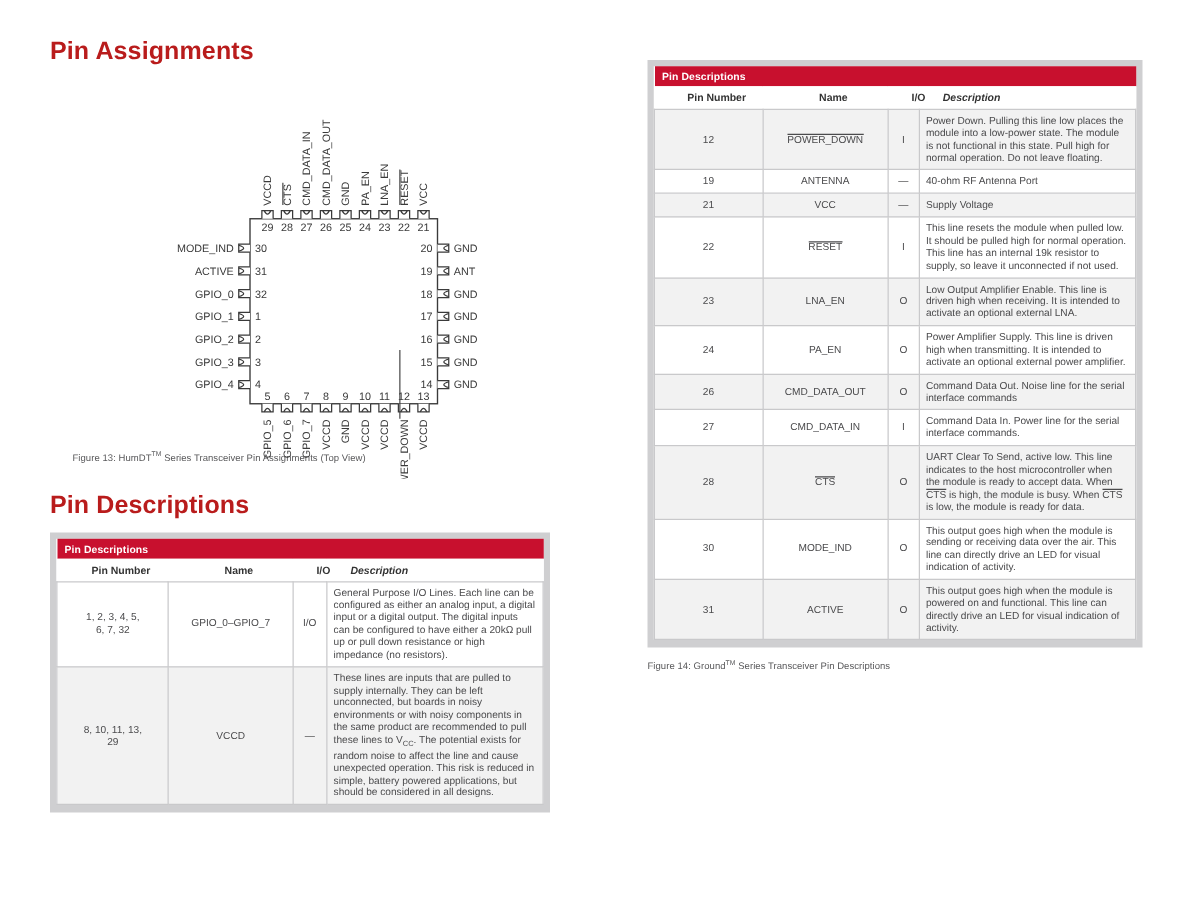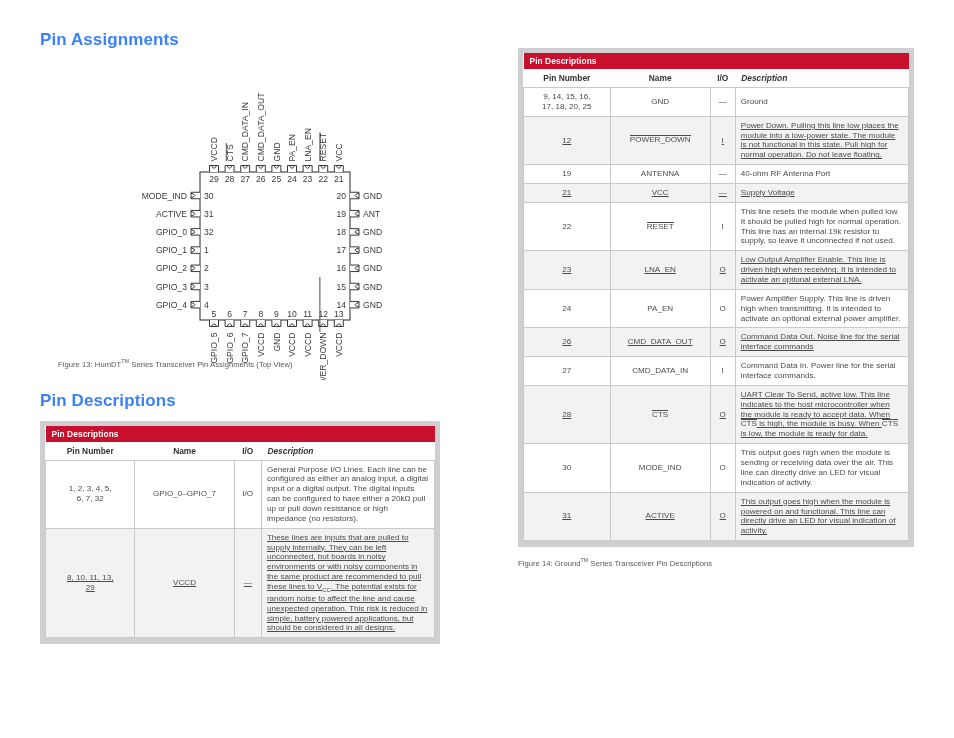--- a/index.html
+++ b/index.html
@@ -13,22 +13,22 @@
     overflow:hidden;
   }
 
   
   .page { position:absolute; top:0; left:0; width:954px; height:738px; }
   .col-left  { position:absolute; left:40px;  top:30px; width:400px; }
   .col-right { position:absolute; left:518px; top:30px; width:396px; }
 
   
   h2.sect {
-    color:#3b82f6;
-    font-size:17px;
+    color:#b91c1c;
+    font-size:20px;
     font-weight:bold;
     margin:0;
     letter-spacing:0.1px;
   }
 
   
   .caption {
     font-size:7.6px;
     color:#58585a;
     text-align:left;
@@ -56,33 +56,33 @@
     font-size:8.3px;
     padding:3px 6px 3px 6px;
     border:none;
     letter-spacing:0.1px;
   }
   table.pd .colhead td {
     background:#ffffff;
     color:#333333;
     font-weight:bold;
     font-size:8.4px;
-    padding:4px 6px 4px 6px;
+    padding:4px 6px 4px 19px;
     border:none;
     text-align:center;
   }
   table.pd .colhead td.desc-h { text-align:left;font-style:italic; }
   table.pd tbody.body tr td {
     border:1px solid #c9c9cb;
     padding:4px 5px;
     vertical-align:middle;
     color:#4b4b4d;
     line-height:1.22;
   }
-  table.pd tbody.body tr.alt td { background:#f2f2f2;text-decoration:underline; }
+  table.pd tbody.body tr.alt td { background:#f2f2f2; }
   table.pd td.num  { text-align:center; }
   table.pd td.name { text-align:center; }
   table.pd td.io   { text-align:center; }
   table.pd td.desc { text-align:left; vertical-align:middle; }
   .ovl { border-top:1px solid #4b4b4d; padding-top:0px; display:inline-block; line-height:1.1; }
   .sub { font-size:6px; vertical-align:sub; }
 
   
   .t-left col.c1 { width:23%; }
   .t-left col.c2 { width:25.5%; }
@@ -367,26 +367,20 @@
             <td colspan="4">Pin Descriptions</td>
           </tr>
           <tr class="colhead">
             <td>Pin Number</td>
             <td>Name</td>
             <td>I/O</td>
             <td class="desc-h">Description</td>
           </tr>
         </tbody>
         <tbody class="body" id="tbody-right">
-            <tr>
-              <td class="num">9, 14, 15, 16,<br>17, 18, 20, 25</td>
-              <td class="name">GND</td>
-              <td class="io">—</td>
-              <td class="desc">Ground</td>
-            </tr>
             <tr class="alt">
               <td class="num">12</td>
               <td class="name"><span class="ovl">POWER_DOWN</span></td>
               <td class="io">I</td>
               <td class="desc">Power Down. Pulling this line low places the module into a low-power state. The module is not functional in this state. Pull high for normal operation. Do not leave floating.</td>
             </tr>
             <tr>
               <td class="num">19</td>
               <td class="name">ANTENNA</td>
               <td class="io">—</td>

